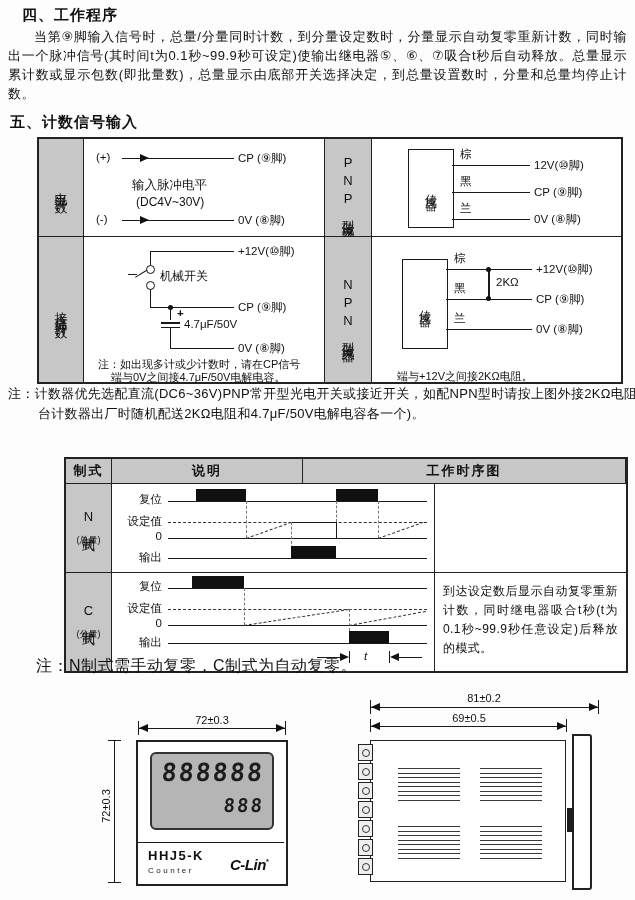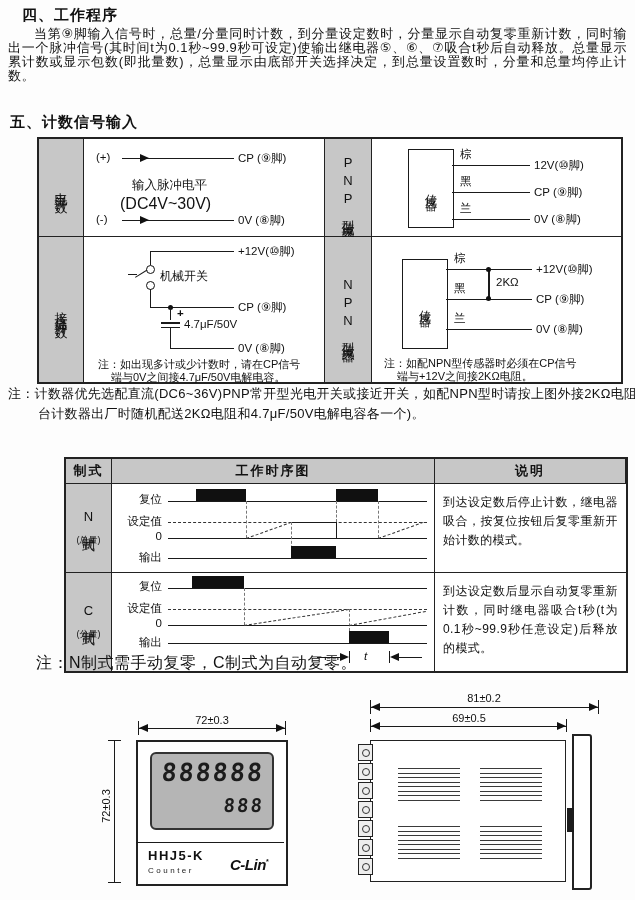--- a/index.html
+++ b/index.html
@@ -1,21 +1,21 @@
 <!DOCTYPE html>
 <html><head>
 <meta charset="utf-8">
 <style>
   html,body{margin:0;padding:0;background:#e8e8e8;}
   .page{position:relative;width:635px;height:900px;background:#fdfdfd;margin:0 auto;
         font-family:"Liberation Sans","DejaVu Sans",sans-serif;color:#111;overflow:hidden;}
   .abs{position:absolute;}
   .h{position:absolute;font-size:15px;font-weight:bold;white-space:nowrap;letter-spacing:1px;}
   .hparen{font-weight:normal;font-size:13px;letter-spacing:0;}
-  .para{position:absolute;font-size:13px;line-height:14px;text-align:justify;letter-spacing:0.5px;}
+  .para{position:absolute;font-size:13px;line-height:19px;text-align:justify;letter-spacing:0.5px;}
   .notep{position:absolute;font-size:13px;line-height:20px;padding-left:30px;text-indent:-30px;letter-spacing:0.3px;}
   
   .hl{position:absolute;border-top:1px solid #1a1a1a;}
   .vl{position:absolute;border-left:1px solid #1a1a1a;}
   .dash{border-top-style:dashed;border-top-color:#333;}
   .vdash{border-left-style:dashed;border-left-color:#777;}
   .lbl{position:absolute;font-size:11.5px;white-space:nowrap;}
   .small{font-size:11px;}
   .bar{position:absolute;background:#101010;}
   .node{position:absolute;width:5px;height:5px;background:#101010;border-radius:50%;}
@@ -68,21 +68,21 @@
     <div class="trow" style="height:97px">
       <div class="hcell" style="width:44px">
         <span class="vtext">电平计数</span>
       </div>
       <div class="dcell" style="width:240px">
         <span class="lbl" style="left:12px;top:12px">(+)</span>
         <div class="hl" style="left:38px;top:19px;width:112px"></div>
         <div class="arrR" style="left:56px;top:15px"></div>
         <span class="lbl" style="left:154px;top:12px">CP (⑨脚)</span>
         <span class="lbl" style="left:48px;top:38px;font-size:12.5px">输入脉冲电平</span>
-        <span class="lbl" style="left:36px;top:56px;font-size:16px">(DC4V~30V)</span>
+        <span class="lbl" style="left:52px;top:56px;font-size:12px">(DC4V~30V)</span>
         <span class="lbl" style="left:12px;top:74px">(-)</span>
         <div class="hl" style="left:38px;top:81px;width:112px"></div>
         <div class="arrR" style="left:56px;top:77px"></div>
         <span class="lbl" style="left:154px;top:74px">0V (⑧脚)</span>
       </div>
       <div class="hcell" style="width:46px">
         <span class="vtext">PNP型传感器</span>
       </div>
       <div class="dcell lastcell" style="flex:1">
         <div class="box" style="left:36px;top:10px;width:44px;height:77px">
@@ -141,34 +141,33 @@
         <span class="lbl" style="left:82px;top:44px">黑</span>
         <div class="hl" style="left:74px;top:62px;width:86px"></div>
         <span class="lbl" style="left:164px;top:55px">CP (⑨脚)</span>
         <div class="vl" style="left:116px;top:32px;height:30px;border-left-width:2px"></div>
         <div class="node" style="left:114px;top:30px"></div>
         <div class="node" style="left:114px;top:59px"></div>
         <span class="lbl" style="left:124px;top:39px">2KΩ</span>
         <span class="lbl" style="left:82px;top:74px">兰</span>
         <div class="hl" style="left:74px;top:92px;width:86px"></div>
         <span class="lbl" style="left:164px;top:85px">0V (⑧脚)</span>
-        <span class="lbl small" style="left:12px;top:119px">注：如配NPN型传感器时必须在CP信号</span>
         <span class="lbl small" style="left:25px;top:132px">端与+12V之间接2KΩ电阻。</span>
       </div>
     </div>
   </div>
 
   <div class="notep" style="left:8px;top:384px;width:620px">注：计数器优先选配直流(DC6~36V)PNP常开型光电开关或接近开关，如配NPN型时请按上图外接2KΩ电阻(每台计数器出厂时随机配送2KΩ电阻和4.7μF/50V电解电容各一个)。</div>
 
 
   <div class="tbl" style="left:64px;top:457px;width:560px">
     <div class="trow headrow" style="height:24px">
       <div class="hc" style="width:45px">制式</div>
+      <div class="hc lastcell" style="flex:1">说明</div>
       <div class="hc" style="width:322px">工作时序图</div>
-      <div class="hc lastcell" style="flex:1">说明</div>
     </div>
 
     <div class="trow" style="height:88px">
       <div class="hcell" style="width:45px">
         <span class="vtext" style="letter-spacing:2px">N制式</span>
         <span class="modesub">(总量)</span>
       </div>
       <div class="dcell" style="width:322px">
         <span class="tlabel" style="left:4px;top:8px">复位</span>
         <div class="hl" style="left:56px;top:17px;width:259px"></div>
@@ -182,23 +181,20 @@
         <div class="vl vdash" style="left:224px;top:17px;height:21px"></div>
         <div class="vl vdash" style="left:266px;top:17px;height:37px"></div>
         <div class="ramp" style="left:134px;top:54px;width:48px;transform:rotate(-19.6deg)"></div>
         <div class="hl" style="left:179px;top:38px;width:45px"></div>
         <div class="vl" style="left:224px;top:38px;height:16px"></div>
         <div class="ramp" style="left:266px;top:54px;width:48px;transform:rotate(-19.6deg)"></div>
         <div class="vl vdash" style="left:179px;top:38px;height:36px"></div>
         <span class="tlabel" style="left:4px;top:66px">输出</span>
         <div class="hl" style="left:56px;top:74px;width:259px"></div>
         <div class="bar" style="left:179px;top:62px;width:45px;height:12px"></div>
-      </div>
-      <div class="dcell lastcell" style="flex:1">
-        <div class="desc">到达设定数后停止计数，继电器吸合，按复位按钮后复零重新开始计数的模式。</div>
       </div>
     </div>
 
     <div class="trow" style="height:98px">
       <div class="hcell" style="width:45px">
         <span class="vtext" style="letter-spacing:2px">C制式</span>
         <span class="modesub">(分量)</span>
       </div>
       <div class="dcell" style="width:322px">
         <span class="tlabel" style="left:4px;top:6px">复位</span>

